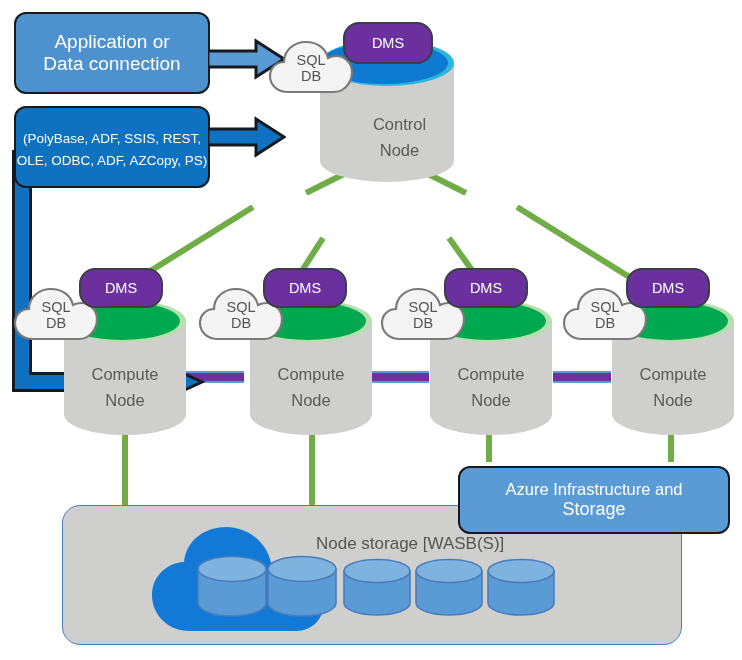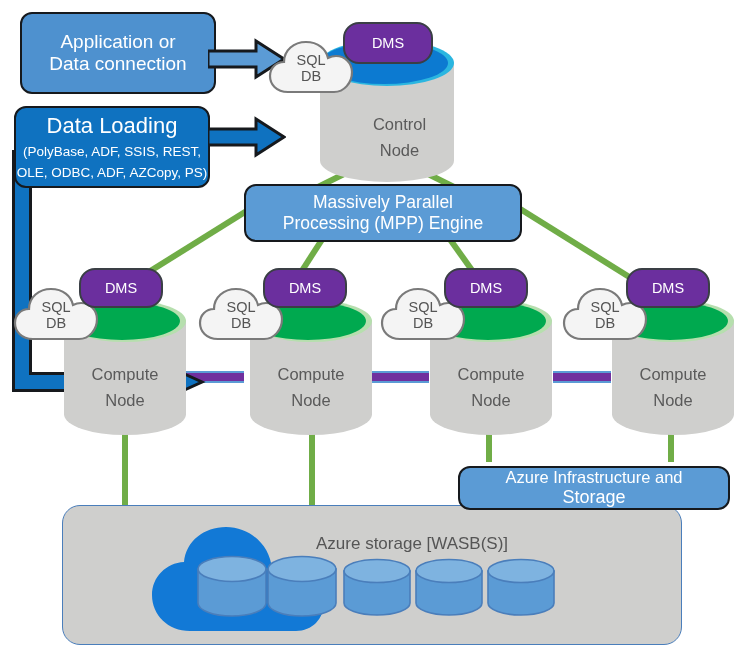--- a/index.html
+++ b/index.html
@@ -188,27 +188,26 @@
   <div class="purplebar" style="left:553px; top:371px; width:58px; height:12px;"></div>
 
   <div class="abs" style="left:6px; top:150px; width:200px; height:262px;">
     <svg width="200" height="262" style="display:block;">
       <path d="M 16 0 L 16 232 L 160 232" fill="none" stroke="#16191d" stroke-width="20" stroke-linejoin="miter"></path>
       <path d="M 16 0 L 16 232 L 160 232" fill="none" stroke="#0f72c0" stroke-width="14" stroke-linejoin="miter"></path>
       <polygon points="152,212 196,232 152,252" fill="#0f72c0" stroke="#16191d" stroke-width="3"></polygon>
     </svg>
   </div>
 
-  <div class="box box-app" style="left:20px; top:12px; width:196px; height:82px;">
+  <div class="box box-app" style="left:14px; top:12px; width:196px; height:82px;">
     <div class="ttl">Application or</div>
     <div class="ttl">Data connection</div>
   </div>
 
   <div class="box box-dataload" style="left:14px; top:106px; width:196px; height:82px;">
-    <div style="font-size:22px;">Data Loading</div>
     <div class="sub">(PolyBase, ADF, SSIS, REST,</div>
     <div class="sub2">OLE, ODBC, ADF, AZCopy, PS)</div>
   </div>
 
   <div class="abs" style="left:208px; top:38px; width:78px; height:42px;">
     <svg width="78" height="42" style="display:block;">
       <polygon points="0,13 48,13 48,3 76,21 48,39 48,29 0,29" fill="#5b9bd5" stroke="#16191d" stroke-width="3"></polygon>
     </svg>
   </div>
 
@@ -240,24 +239,20 @@
     <div class="ctext">
       <span>SQL</span>
       <span>DB</span>
     </div>
   </div>
 
   <div class="dms" style="left:343px; top:22px; width:90px; height:42px;">
     <span>DMS</span>
   </div>
 
-  <div class="box box-mpp" style="left:244px; top:184px; width:278px; height:58px;">
-    <div style="font-size:17.5px;">Massively Parallel</div>
-    <div style="font-size:17.5px;">Processing (MPP) Engine</div>
-  </div>
 
   <div class="cyl" style="left:64px; top:300px; width:122px; height:135px;">
     <div class="body" style="top:20px; width:122px; height:115px;"></div>
     <div class="toprim" style="width:122px; height:42px; background:#b6dfae;"></div>
     <div class="top" style="left:0px; top:2px; width:116px; height:38px; background:#00a94f;"></div>
     <div class="label" style="top:62px;">
       <div>Compute</div>
       <div>Node</div>
     </div>
   </div>
@@ -383,20 +378,20 @@
       <ellipse cx="35" cy="13" rx="33" ry="11.5" fill="#7eb3e0" stroke="#4a7ebb" stroke-width="1.6"></ellipse>
     </svg>
   </div>
   <div class="minicyl" style="left:486px; top:558px; width:70px; height:58px;">
     <svg width="70" height="58" style="display:block;">
       <path d="M2 13 L2 45 A33 12 0 0 0 68 45 L68 13 Z" fill="#5b9bd5" stroke="#4a7ebb" stroke-width="1.6"></path>
       <ellipse cx="35" cy="13" rx="33" ry="11.5" fill="#7eb3e0" stroke="#4a7ebb" stroke-width="1.6"></ellipse>
     </svg>
   </div>
 
-  <div class="storage-label" style="left:316px; top:534px;">Azure storage [WASB(S)]</div>
-
-  <div class="box box-azure" style="left:458px; top:466px; width:272px; height:44px;">
+  <div class="storage-label" style="left:316px; top:534px;">Node storage [WASB(S)]</div>
+
+  <div class="box box-azure" style="left:458px; top:466px; width:272px; height:68px;">
     <div style="font-size:16.5px;">Azure Infrastructure and</div>
     <div style="font-size:18px;">Storage</div>
   </div>
 
 </div>
 
 </body></html>

